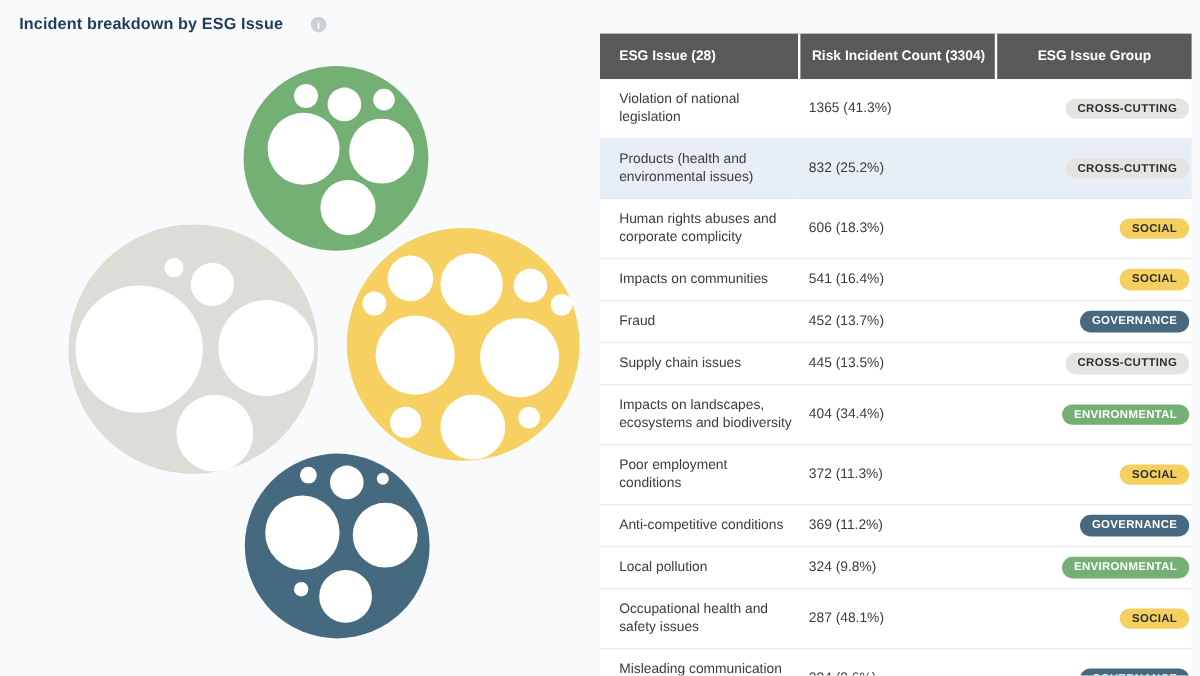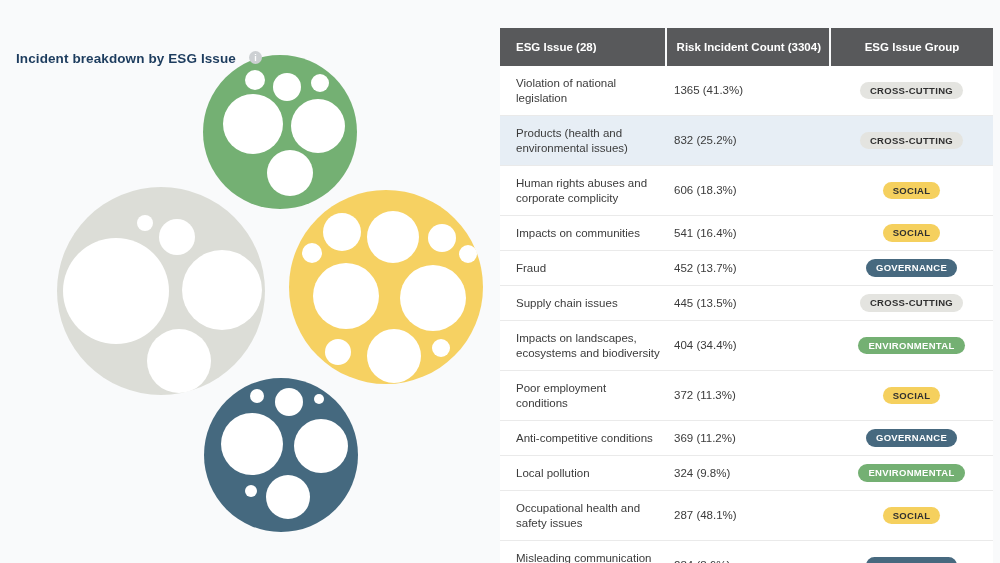--- a/index.html
+++ b/index.html
@@ -6,23 +6,22 @@
   html,body { margin:0; padding:0; }
   body {
     width:1000px; height:563px;
     background:#f9fafb;
     font-family:"Liberation Sans", sans-serif;
     position:relative;
     overflow:hidden;
   }
   .title-bar {
     position:absolute; top:12px; left:16px;
-    display:flex; align-items:flex-start; gap:13px;
+    display:flex; align-items:flex-end; gap:23px;
     z-index:3;
-    margin-top:39px;
   }
   .page-title {
     font-size:13.5px; font-weight:bold; color:#1d3c5e;
     letter-spacing:.1px;
   }
   .info-icon {
     width:13px; height:13px; border-radius:50%;
     background:#cdd0d3; color:#ffffff;
     font-size:9px; font-weight:bold; font-style:normal;
     display:flex; align-items:center; justify-content:center;
@@ -51,21 +50,21 @@
     background:#ffffff;
     border-top:1px solid #eaeaea;
     vertical-align:middle;
     line-height:15px;
   }
   tbody tr:first-child td { border-top:none; }
   tbody tr:last-child td { border-bottom:1px solid #e5e5e5; }
   tbody tr.highlighted td { background:#e7eef5; }
   td.issue { padding:9.5px 6px 9.5px 16px; }
   td.count { padding:9.5px 8px; white-space:nowrap; }
-  td.group { text-align:center; padding:7px 2px; }
+  td.group { text-align:right; padding:7px 2px; }
   .badge {
     display:inline-block; font-size:9.5px; font-weight:bold;
     letter-spacing:.3px; padding:4px 10px; border-radius:10px;
     line-height:1; white-space:nowrap;
   }
 </style>
 </head>
 <body>
 
 <div class="title-bar">

